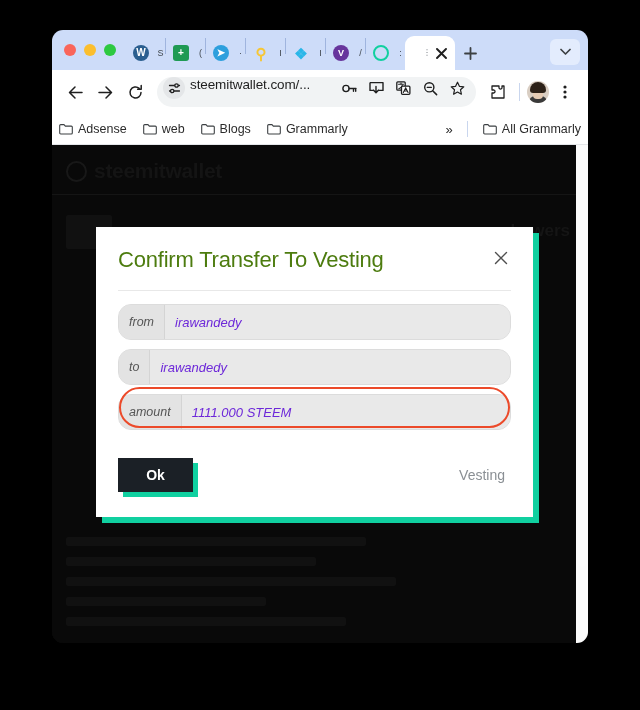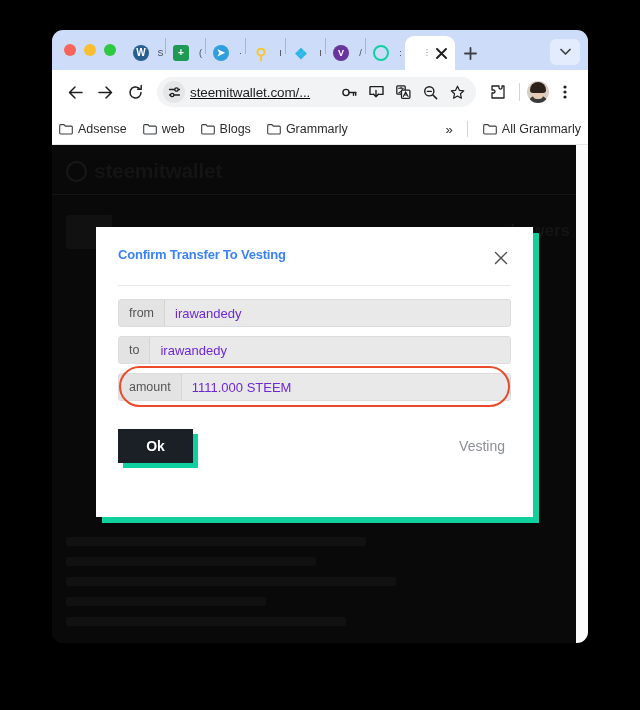--- a/index.html
+++ b/index.html
@@ -131,26 +131,24 @@
     display: flex; align-items: center; justify-content: center;
     color: #1f1f1f;
     border-radius: 50%;
   }
   .omnibox {
     flex: 1;
     height: 30px;
     background: #f1f3f4;
     border-radius: 15px;
     display: flex;
-    align-items: center;
     padding: 0 8px 0 6px;
     margin: 0 6px;
     gap: 5px;
     min-width: 0;
-    text-decoration: underline;
   }
   .omni-icon {
     width: 22px; height: 22px;
     display: flex; align-items: center; justify-content: center;
     color: #1f1f1f; flex: 0 0 auto;
     border-radius: 50%;
   }
   .omni-url {
     flex: 1;
     font-size: 13.5px;
@@ -278,42 +276,43 @@
     padding: 20px 22px 0 22px;
   }
   .modal-head {
     display: flex;
     align-items: flex-start;
     justify-content: space-between;
     padding-bottom: 17px;
     border-bottom: 1px solid #e8e8e8;
   }
   .modal-title {
-    font-size: 13px;
-    font-weight: bold;
-    color: #3b82f6;
+    font-size: 22px;
+    font-weight: normal;
+    color: #4d7c0f;
     letter-spacing: -0.2px;
   }
   .modal-close {
     width: 20px; height: 20px;
     display: flex; align-items: center; justify-content: center;
     color: #4f4f4f;
     margin-top: 1px;
   }
 
   .form-rows { padding-top: 13px; }
   .form-row {
     display: flex;
     align-items: stretch;
-    height: 28px;
+    height: 36px;
     margin-bottom: 9px;
     background: #e9e9e9;
     border: 1px solid #dcdcdc;
-    border-radius: 3px;
+    border-radius: 13px;
     overflow: hidden;
+    font-style: italic;
   }
   .form-label {
     background: #e3e3e3;
     border-right: 1px solid #d4d4d4;
     display: flex; align-items: center;
     padding: 0 10px;
     font-size: 12.5px;
     color: #555555;
     white-space: nowrap;
   }

